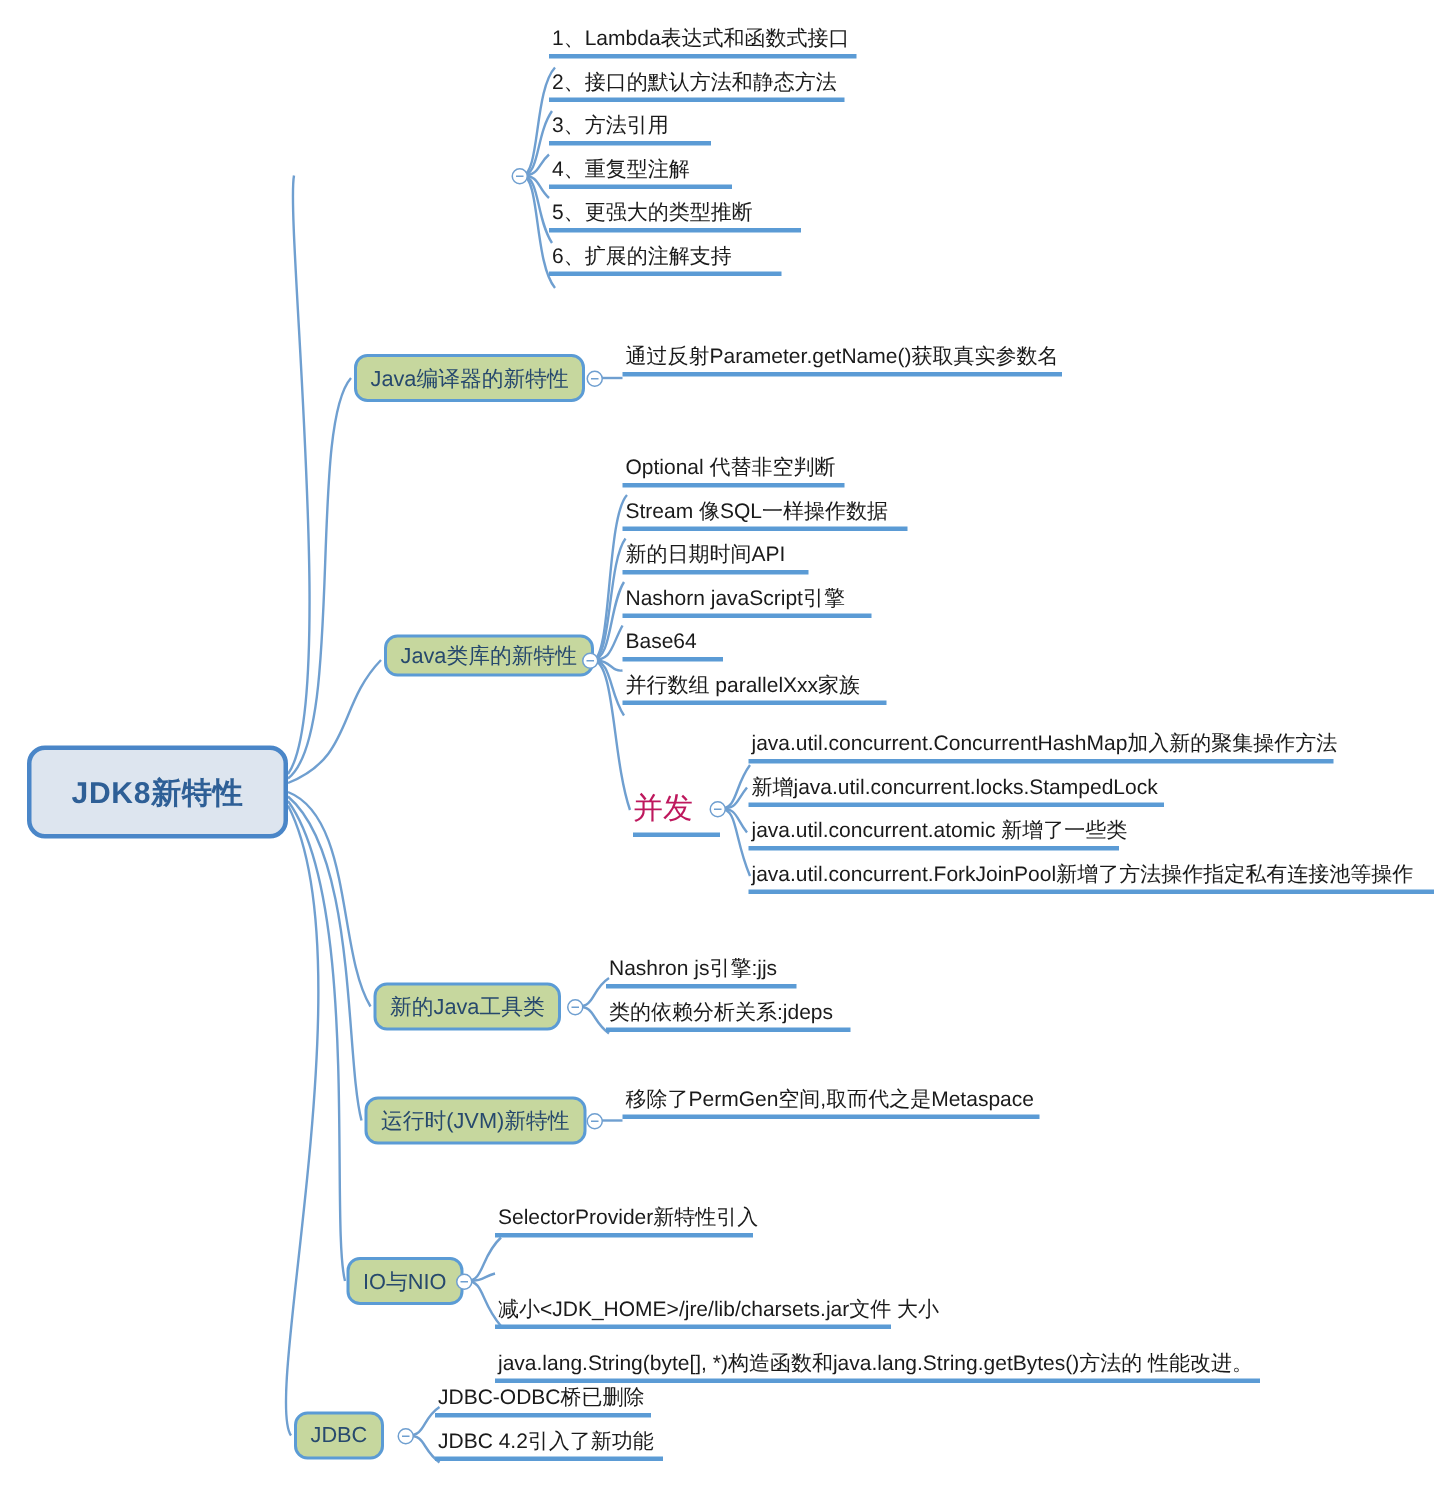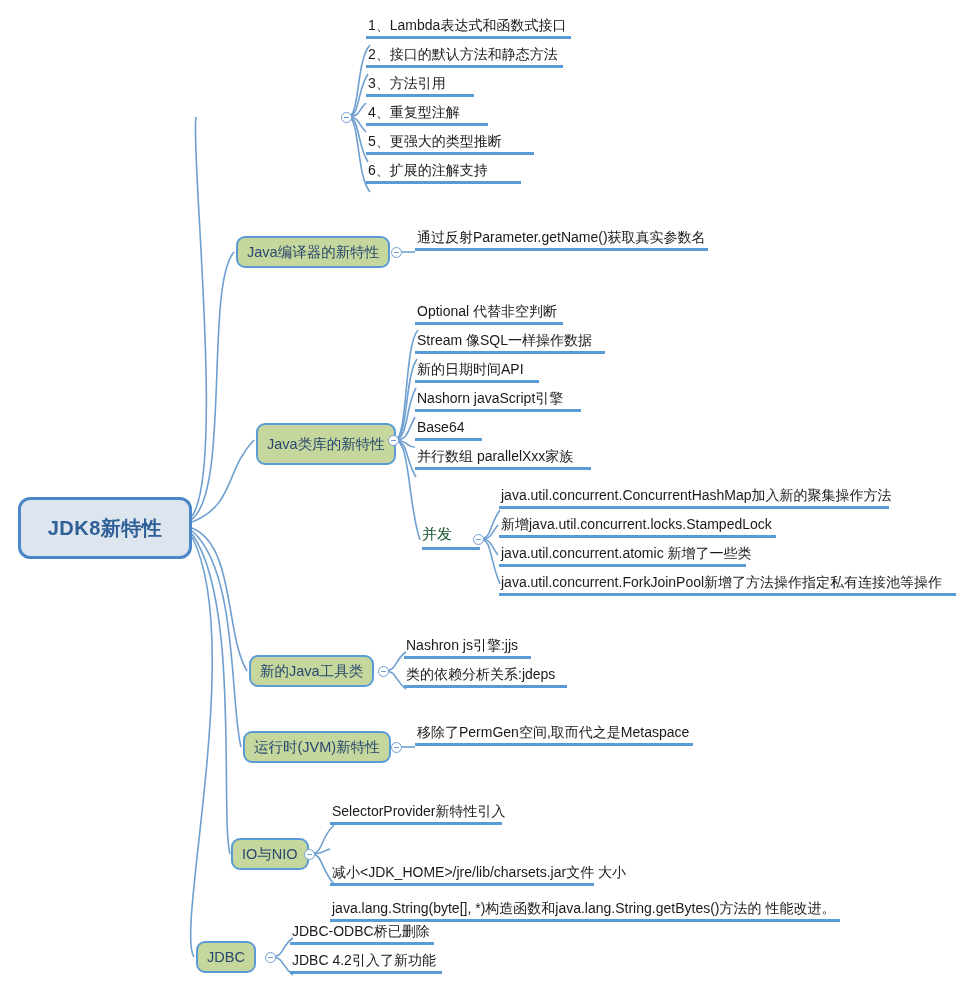--- a/index.html
+++ b/index.html
@@ -57,22 +57,22 @@
     justify-content: center;
     font-size: 14.5px;
     color: #27496d;
     white-space: nowrap;
     padding: 0 9px;
     z-index: 5;
   }
   
   .plain-node {
     position: absolute;
-    font-size: 15px;
-    color: #14532d;
+    font-size: 20px;
+    color: #be185d;
     white-space: nowrap;
     padding-bottom: 3px;
     z-index: 4;
   }
   .plain-node .bar {
     display: block;
     height: 3px;
     background: #5b9bd5;
     margin-top: 3px;
   }
@@ -205,21 +205,21 @@
   <div class="branch-node" style="left:236px; top:236px; height:32px;">
     <span>Java编译器的新特性</span>
   </div>
   <div class="toggle" style="left:391px; top:247px;"></div>
 
   <div class="leaf" style="left:415px; top:229px;">
     <span class="leaf-text">通过反射Parameter.getName()获取真实参数名</span>
     <span class="bar" style="width:293px;"></span>
   </div>
 
-  <div class="branch-node" style="left:256px; top:423px; height:42px;align-items:center;">
+  <div class="branch-node" style="left:256px; top:423px; height:28px;align-items:center;">
     <span>Java类库的新特性</span>
   </div>
   <div class="toggle" style="left:388px; top:435px;"></div>
 
   <div class="leaf" style="left:415px; top:303px;">
     <span class="leaf-text">Optional 代替非空判断</span>
     <span class="bar" style="width:148px;"></span>
   </div>
   <div class="leaf" style="left:415px; top:332px;">
     <span class="leaf-text">Stream 像SQL一样操作数据</span>

